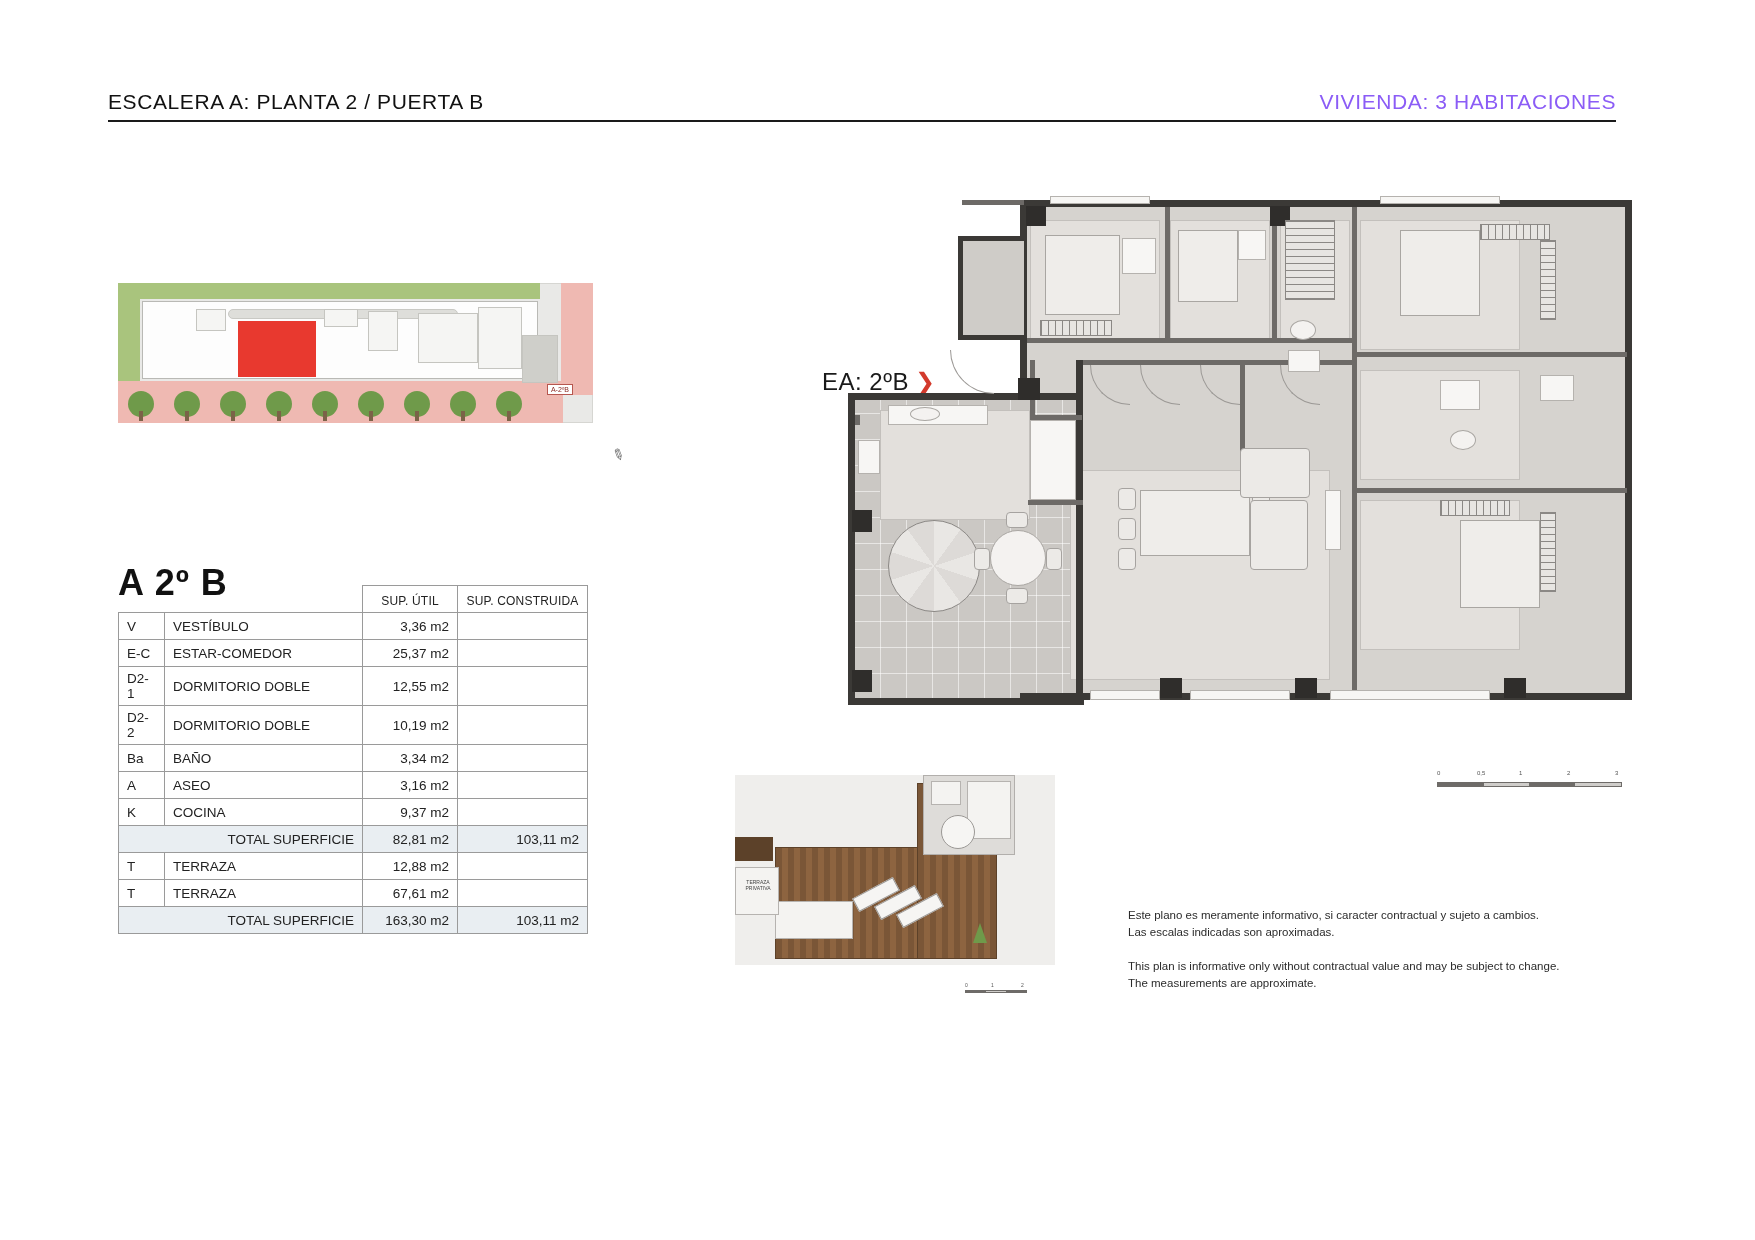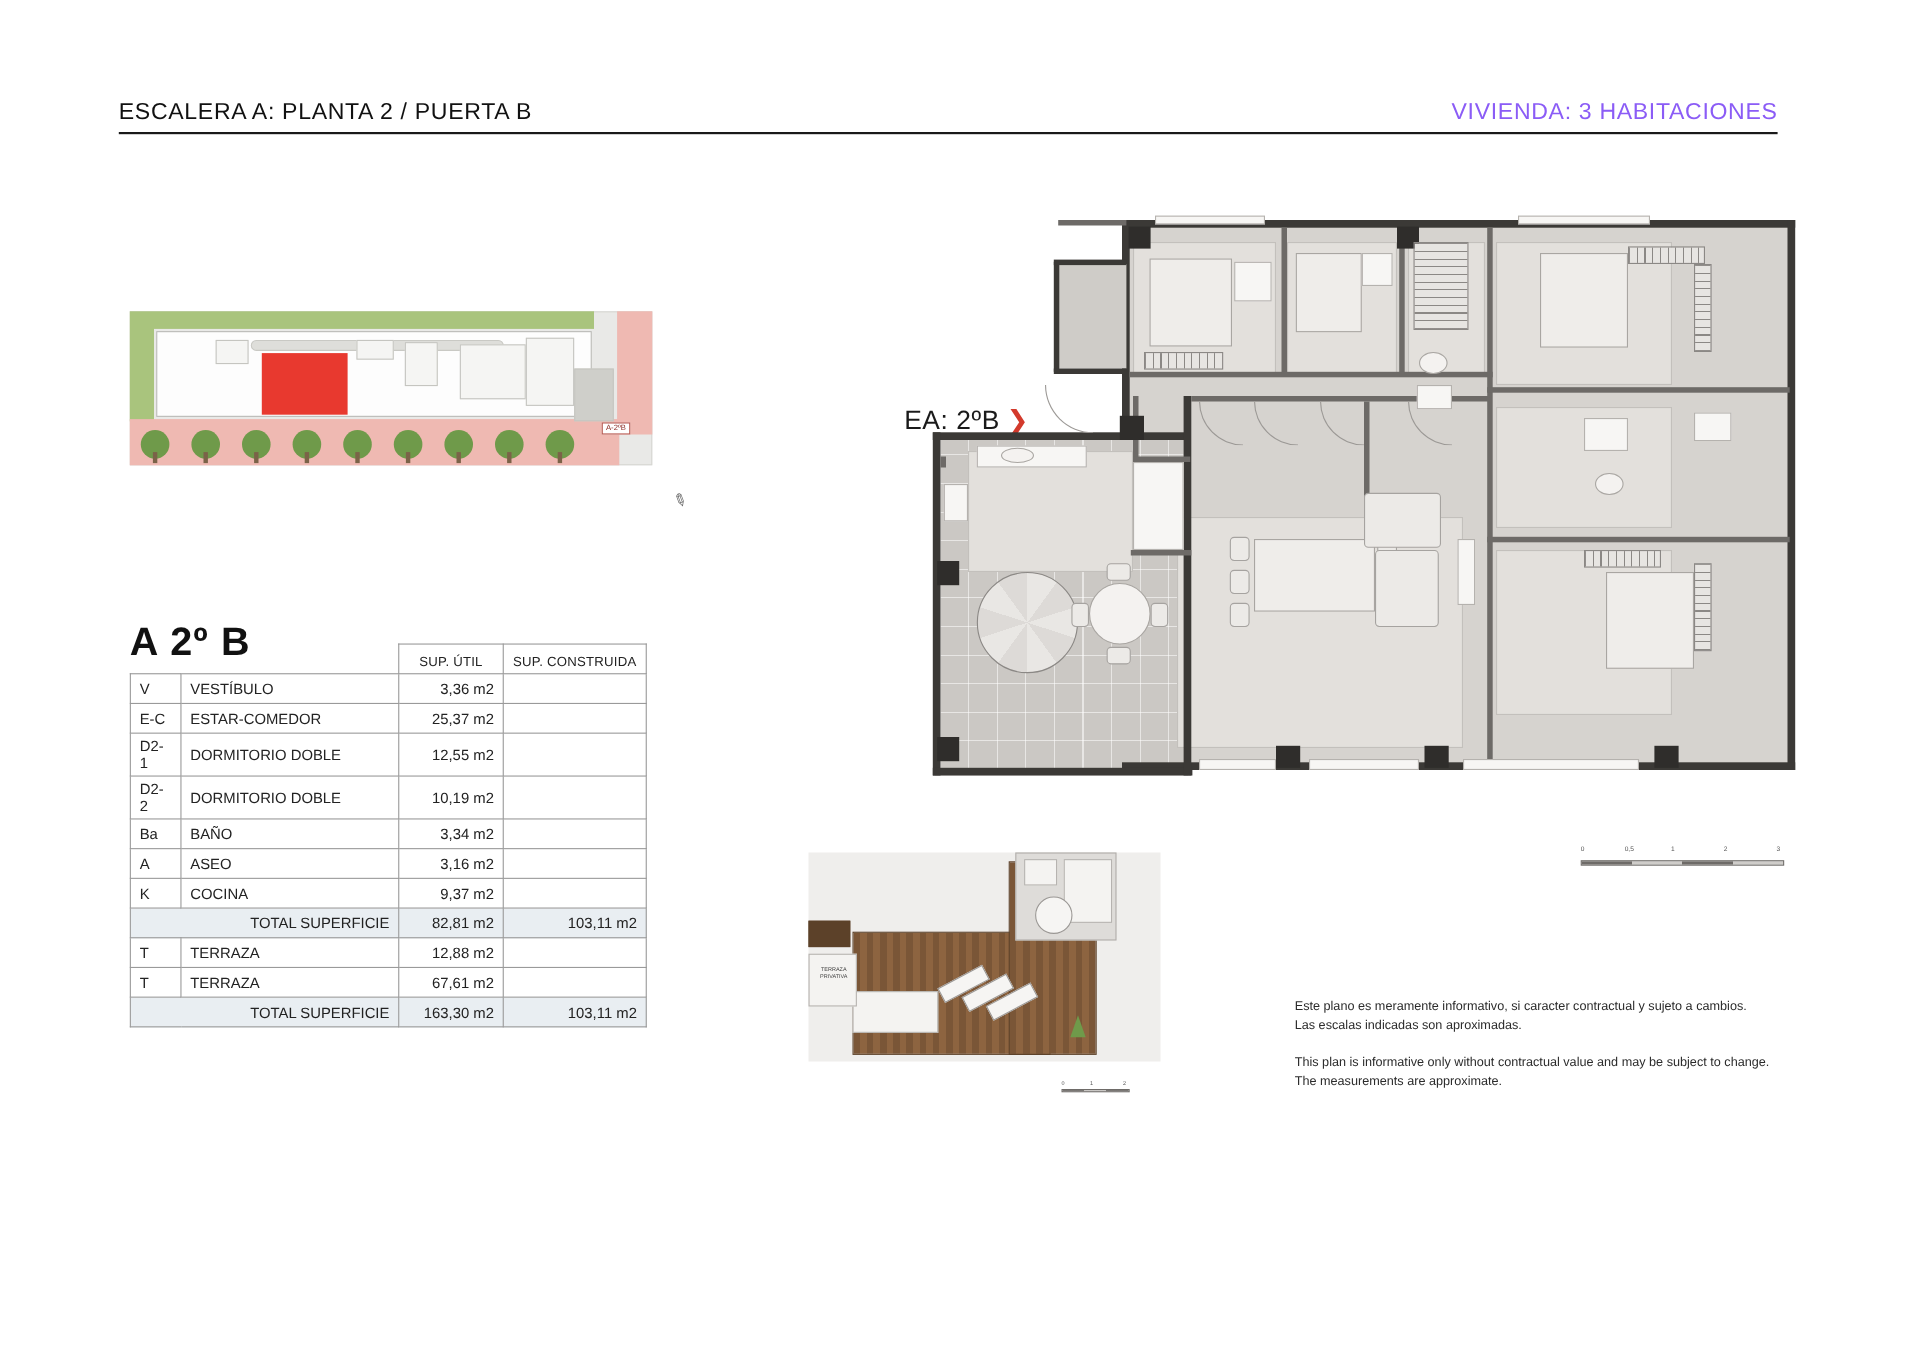--- a/index.html
+++ b/index.html
@@ -340,21 +340,21 @@
   .tr-scalebar .sb-line {
     position: absolute; left: 0; top: 5px; width: 62px; height: 3px;
     background: linear-gradient(90deg, #6e6b68 0 33%, #cfcdca 33% 66%, #6e6b68 66% 100%);
     border: 1px solid #6e6b68;
   }
   .tr-scalebar .sb-tick { position: absolute; top: -3px; font-size: 5px; color: #555; }
 
   
   .disclaimer {
     position: absolute;
-    left: 1177px; top: 907px;
+    left: 1128px; top: 907px;
     width: 470px;
     font-size: 11.5px;
     color: #2b2b2b;
     line-height: 1.45;
   }
   .disclaimer p { margin: 0; }
   .disclaimer .block2 { margin-top: 18px; }
 </style>
 </head>
 <body>

